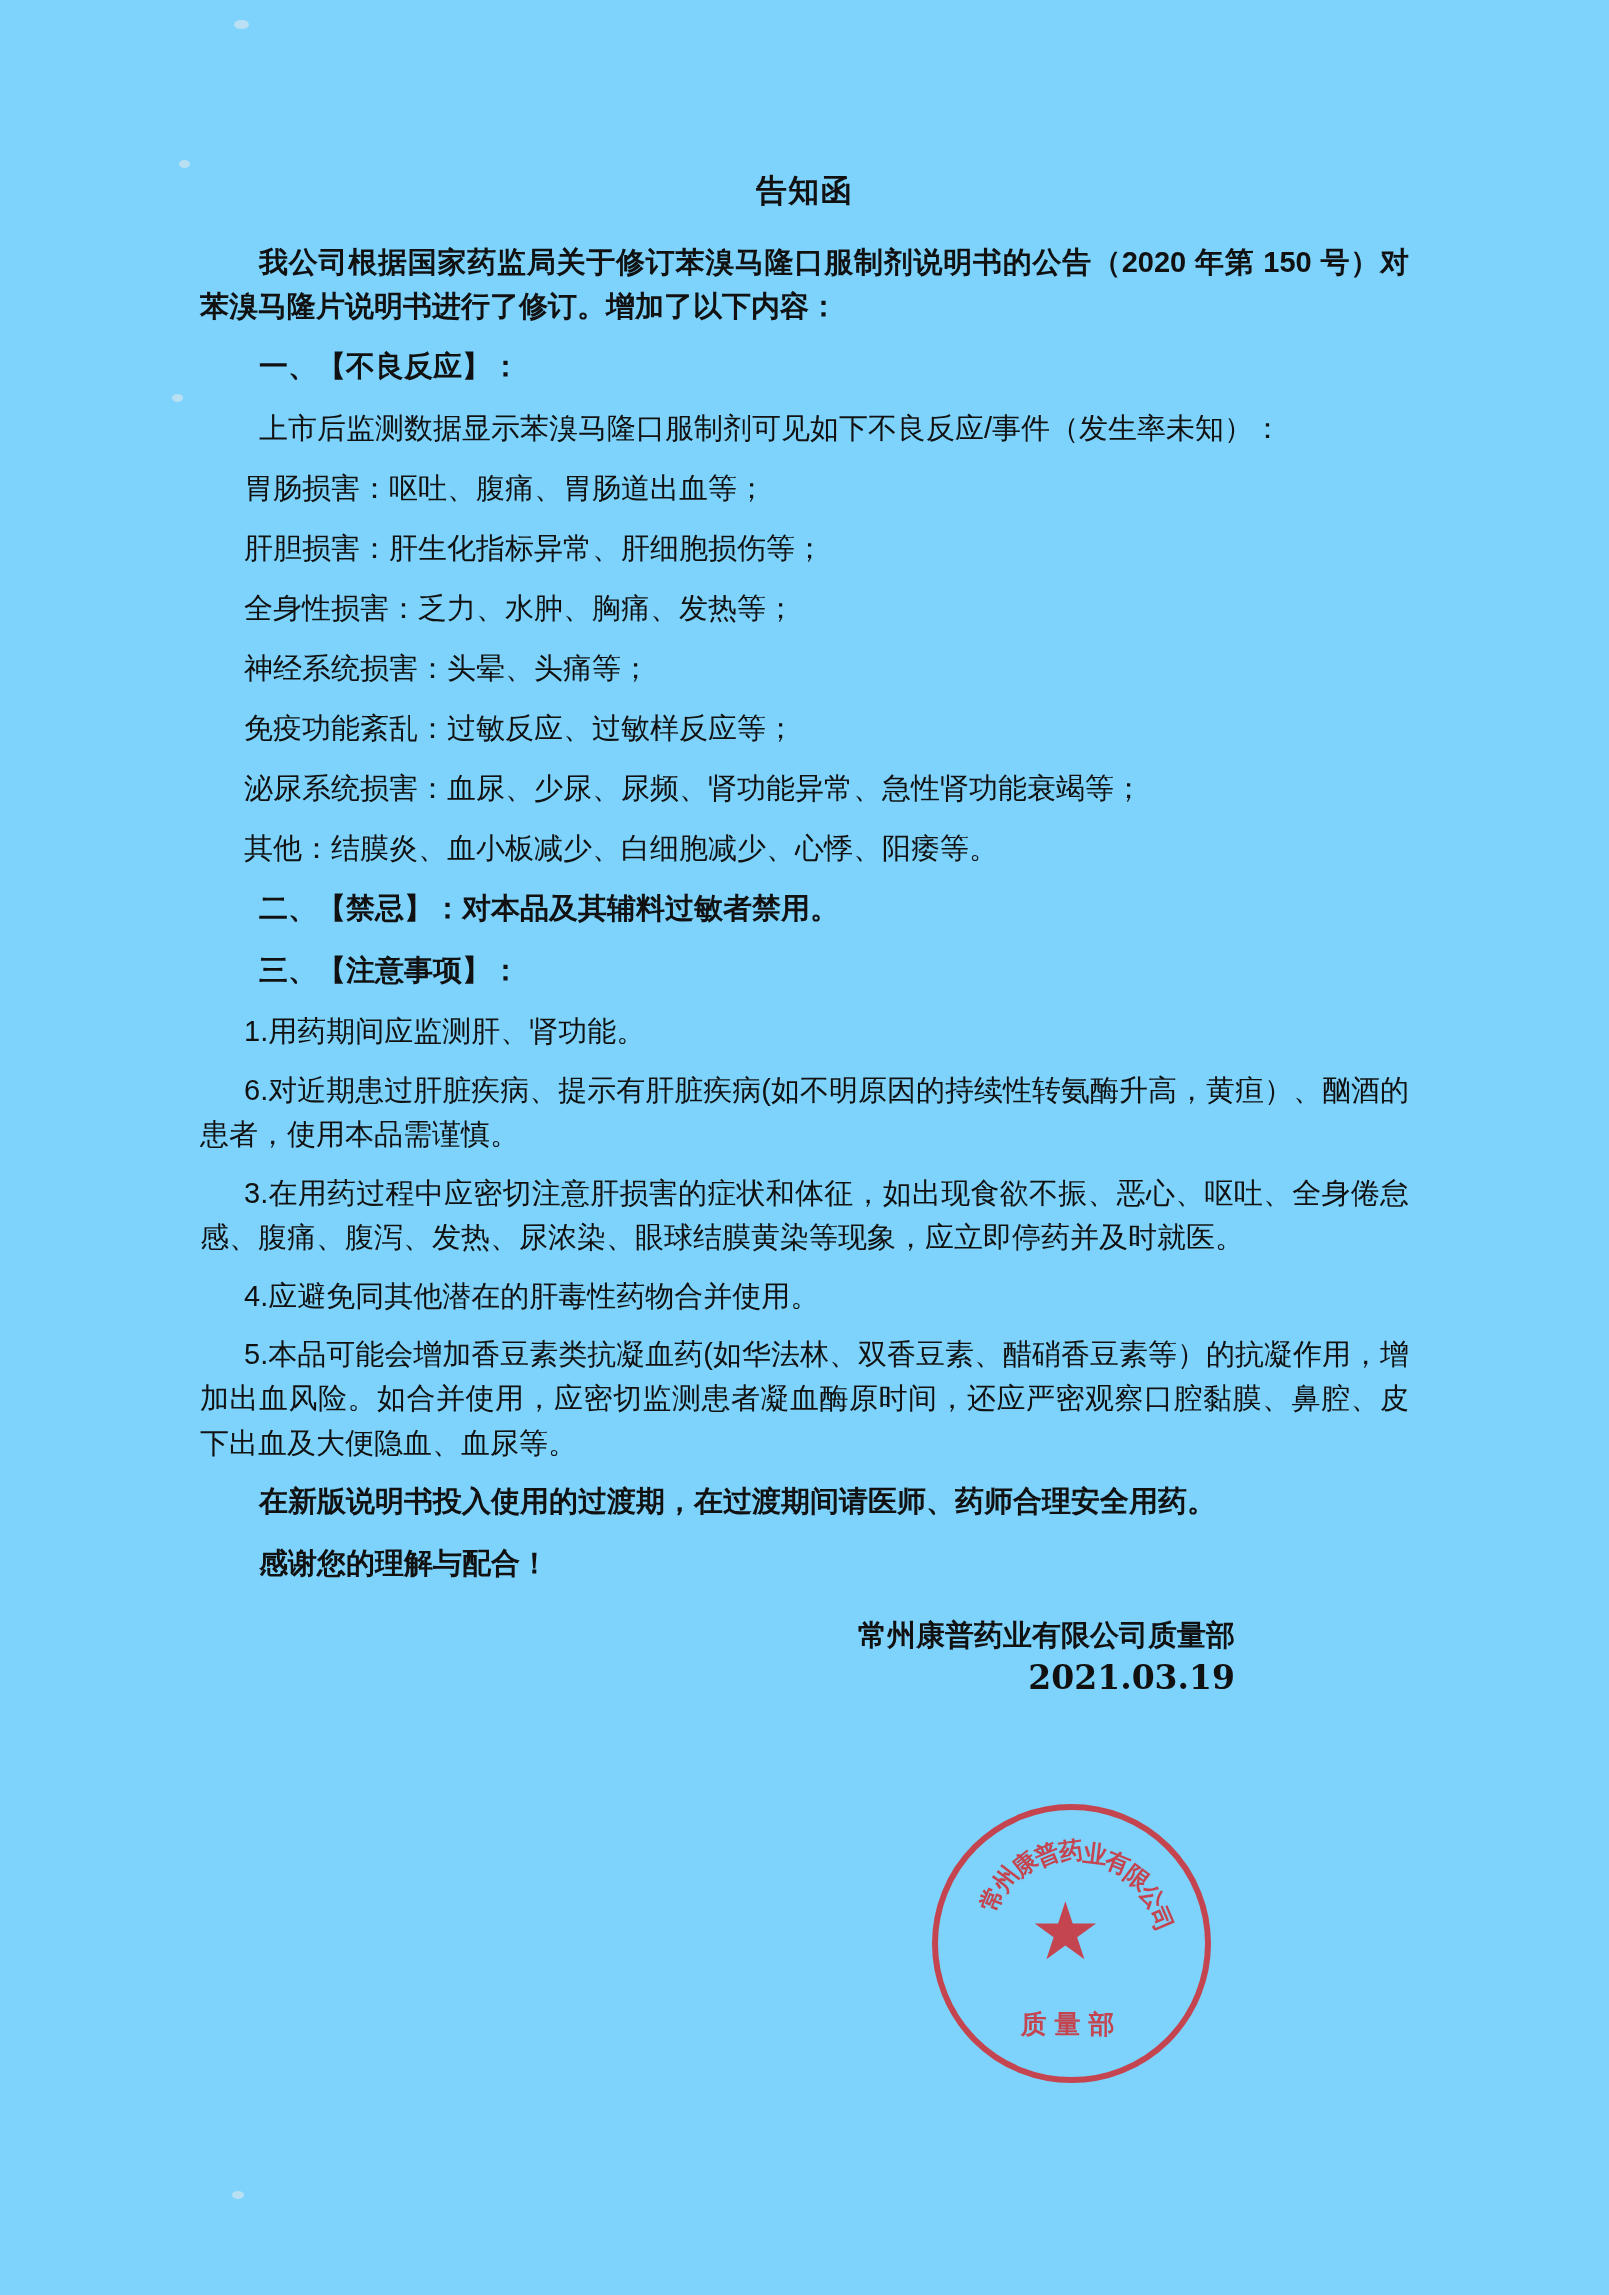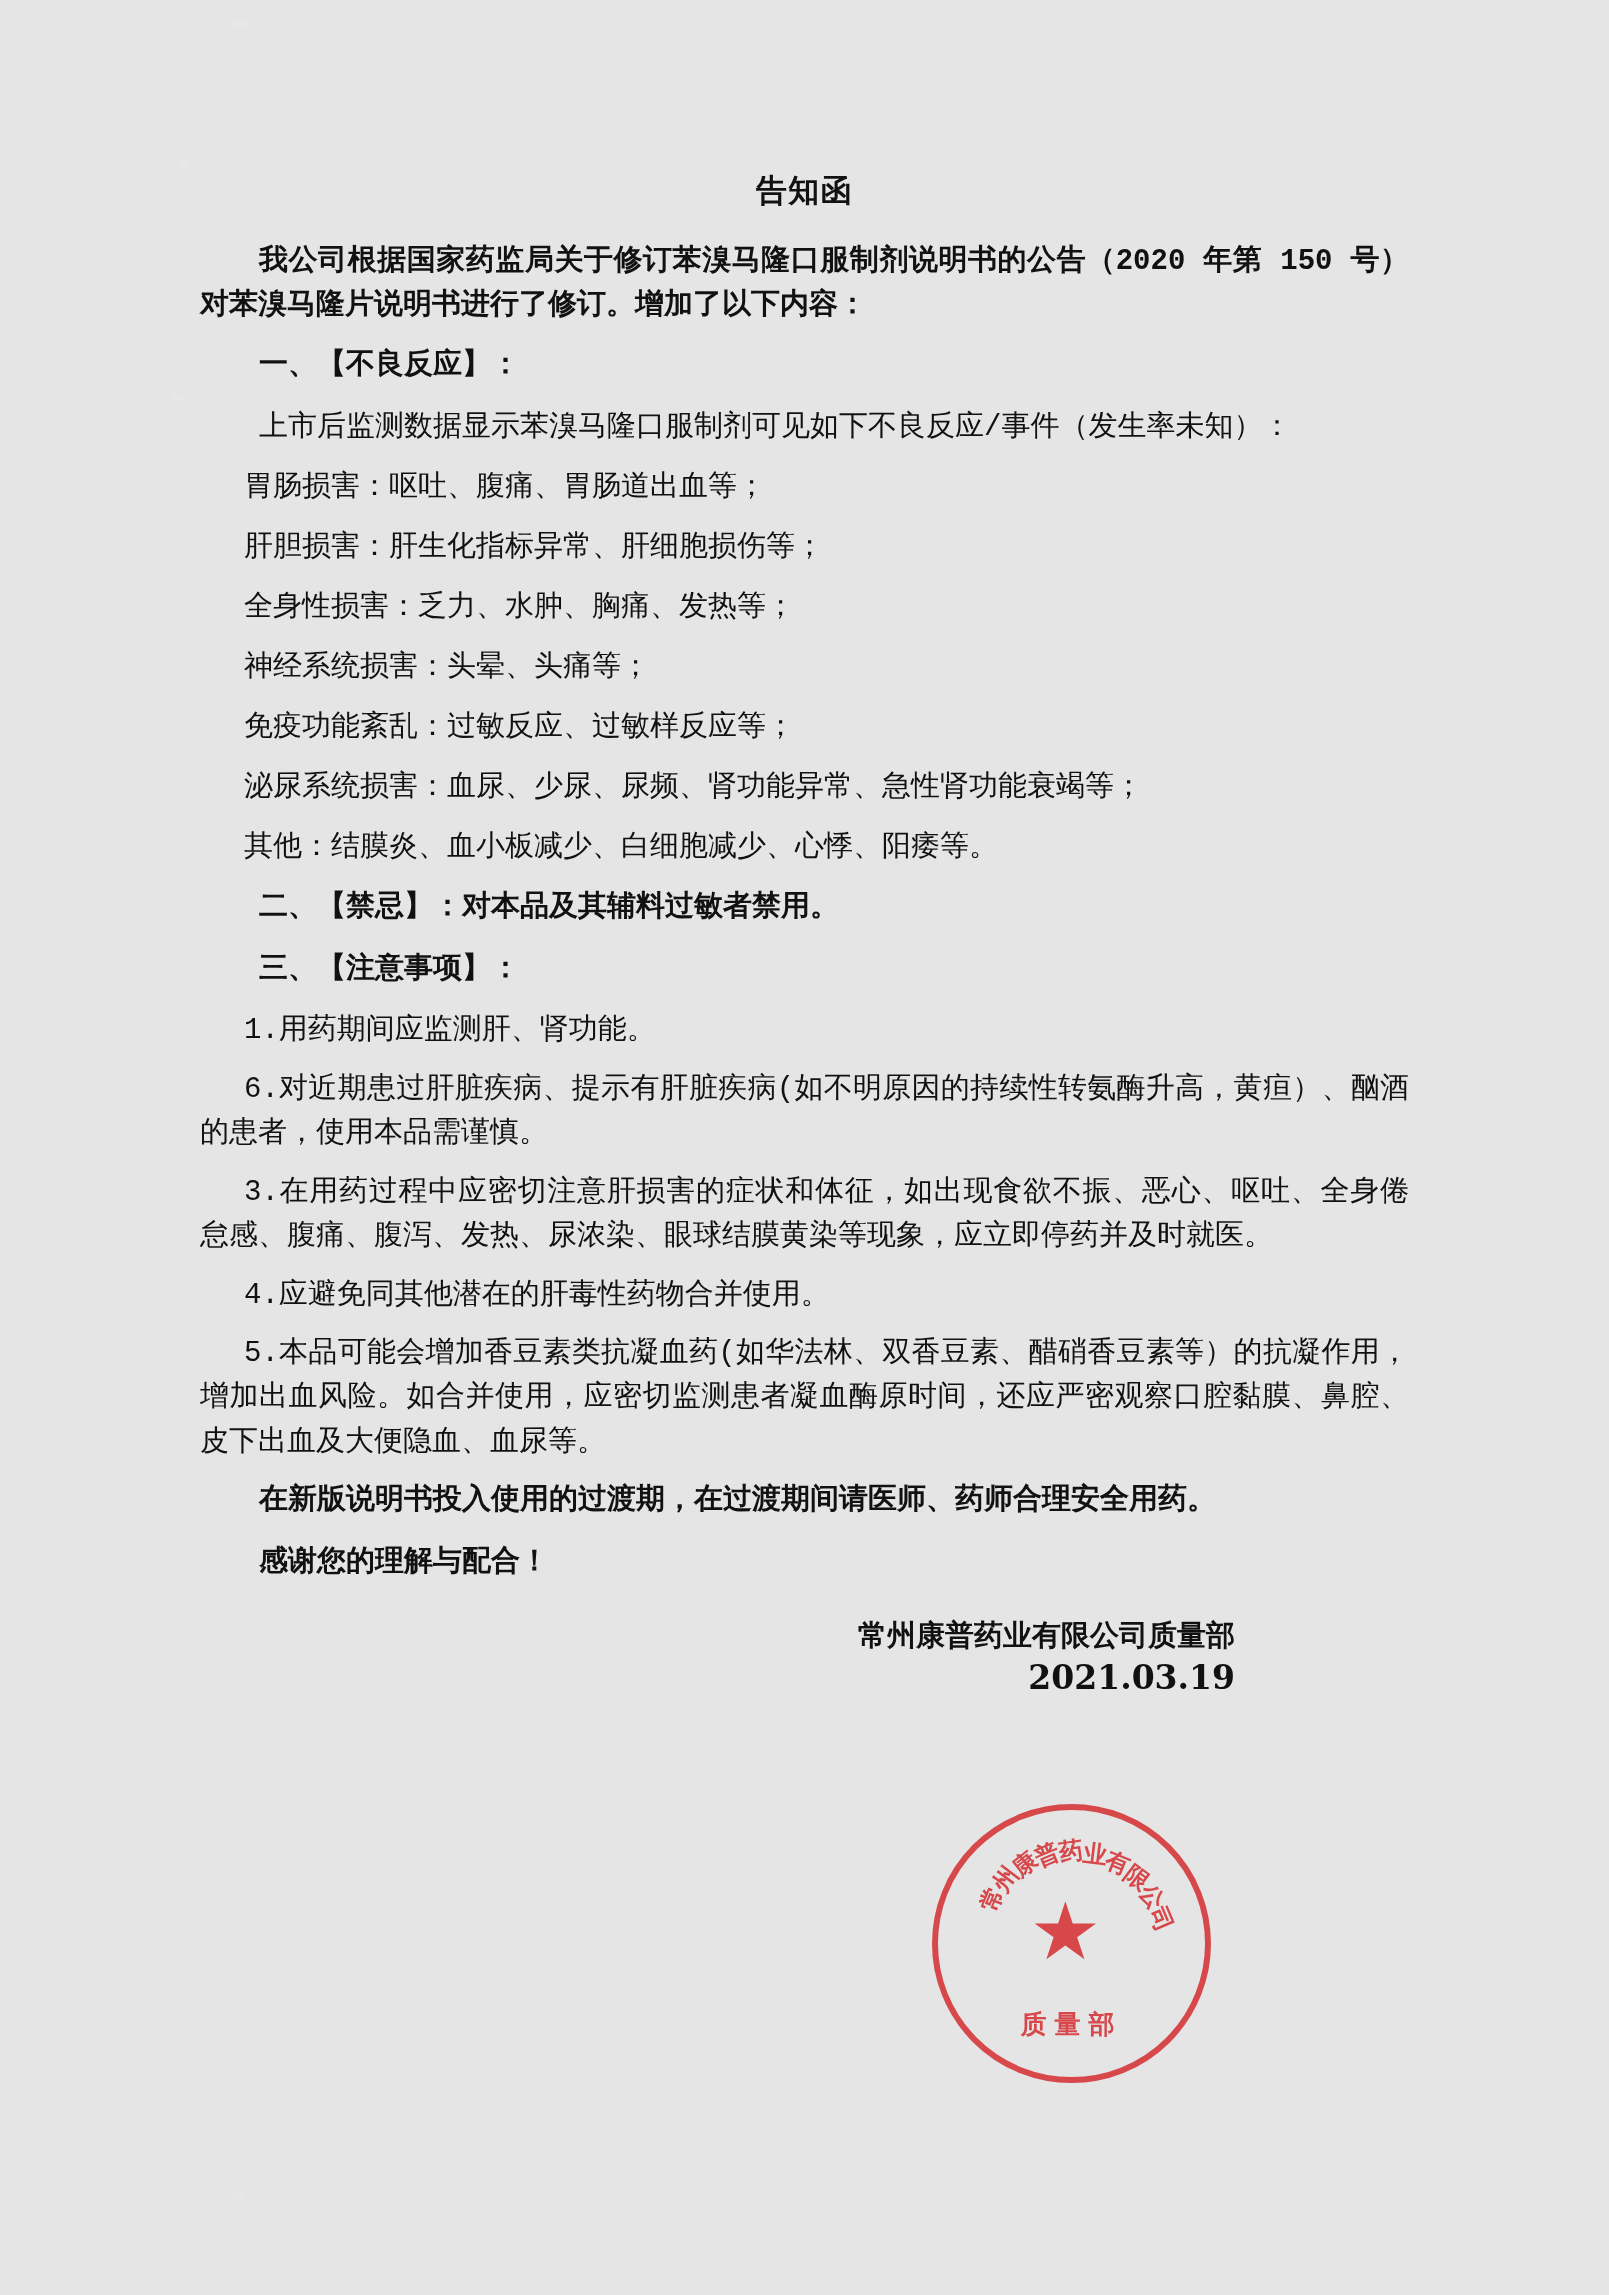--- a/index.html
+++ b/index.html
@@ -8,21 +8,21 @@
     background: #ffffff;
   }
   body {
     font-family: "DejaVu Serif", "Liberation Serif", serif;
     color: #111111;
   }
   .page {
     position: relative;
     width: 1609px;
     height: 2295px;
-    background: #e5e5e5;
+    background: #7dd3fc;
     overflow: hidden;
   }
   .content {
     position: absolute;
     left: 200px;
     top: 170px;
     width: 1209px;
   }
   .doc-title {
     text-align: center;
@@ -30,21 +30,21 @@
     font-weight: 700;
     letter-spacing: 1.3px;
     margin-bottom: 28px;
     font-family: "DejaVu Serif", "Liberation Serif", serif;
   }
   p {
     margin: 0 0 16px 0;
     font-size: 29px;
     line-height: 1.52;
     text-align: justify;
-    font-family: Liberation Mono, monospace;
+    font-family: Liberation Sans, sans-serif;
   }
   .indent {
     text-indent: 59px;
   }
   .indent-small {
     text-indent: 44px;
   }
   .bold {
     font-weight: 700;
   }

